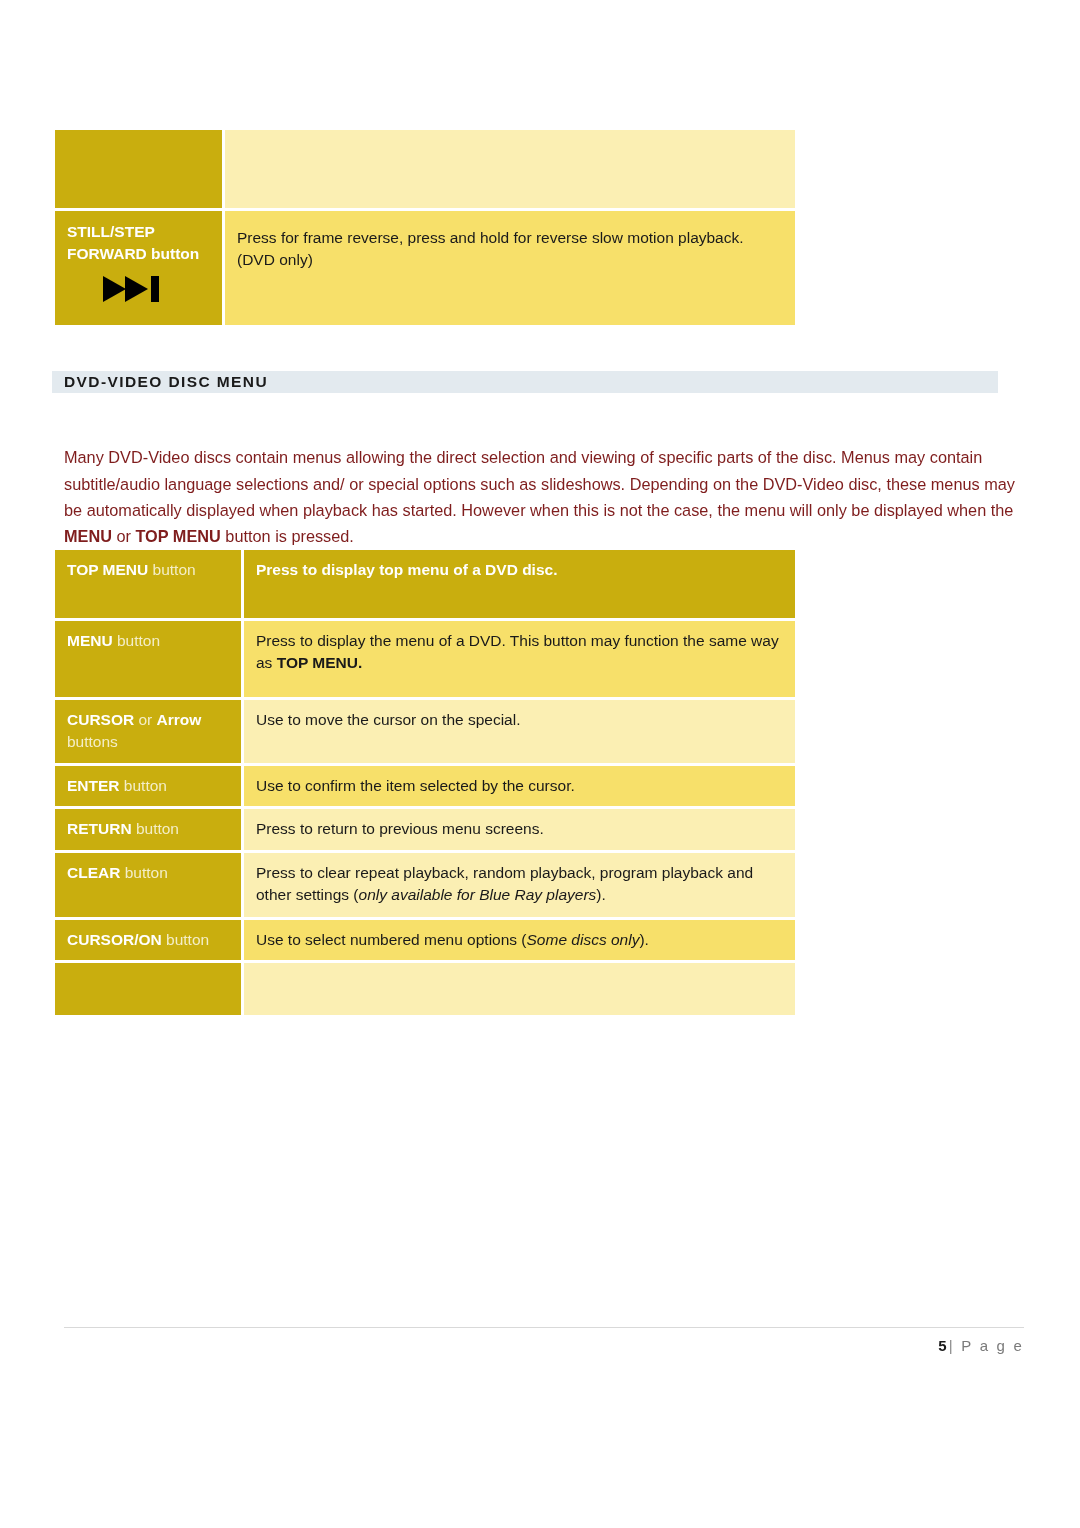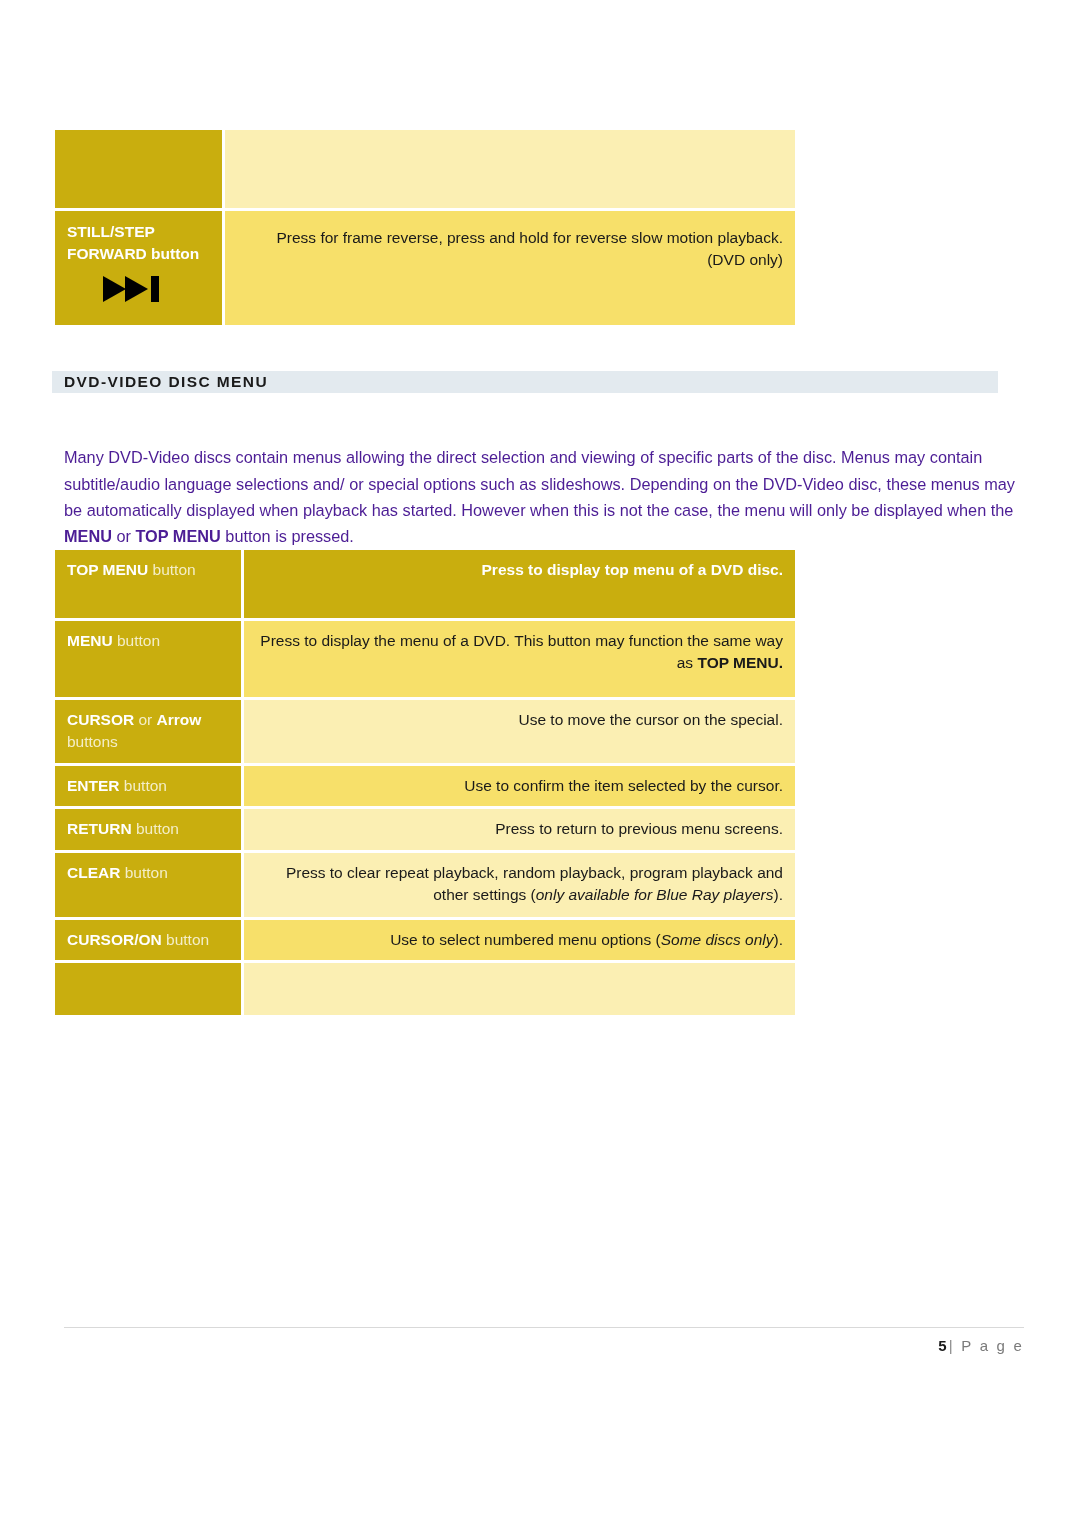--- a/index.html
+++ b/index.html
@@ -109,21 +109,21 @@
   }
 
   
   #intro-paragraph {
     position: absolute;
     left: 64px;
     top: 428px;
     width: 960px;
     font-size: 16.3px;
     line-height: 1.62;
-    color: #4c1d95;
+    color: #7f1d1d;
     text-align: left;
   }
   #intro-paragraph b { font-weight: bold; }
 
   
   #table-menu {
     position: absolute;
     left: 52px;
     top: 547px;
     width: 746px;
@@ -134,21 +134,21 @@
   #table-menu .r-topmenu td   { height: 50px; margin-left: 40px; }
   #table-menu .r-menu td      { height: 58px; }
   #table-menu .r-cursor td    { height: 42px; }
   #table-menu .r-enter td     { height: 22px; }
   #table-menu .r-return td    { height: 22px; }
   #table-menu .r-number td    { height: 42px; }
   #table-menu .r-clear td     { height: 46px; }
   #table-menu .r-standby td   { height: 20px; }
   #table-menu .r-blank td     { height: 34px; }
 
-  .desc-cell { font-size: 15.8px; line-height: 1.5; text-align: right; }
+  .desc-cell { font-size: 15.8px; line-height: 1.5; }
   .desc-cell b { font-weight: bold; }
   .desc-cell i { font-style: italic; }
   .bold-desc { font-weight: bold; }
 
   .cell-pad-top { padding-top: 16px !important; }
 
   
   #footer-rule {
     position: absolute;
     left: 64px;

